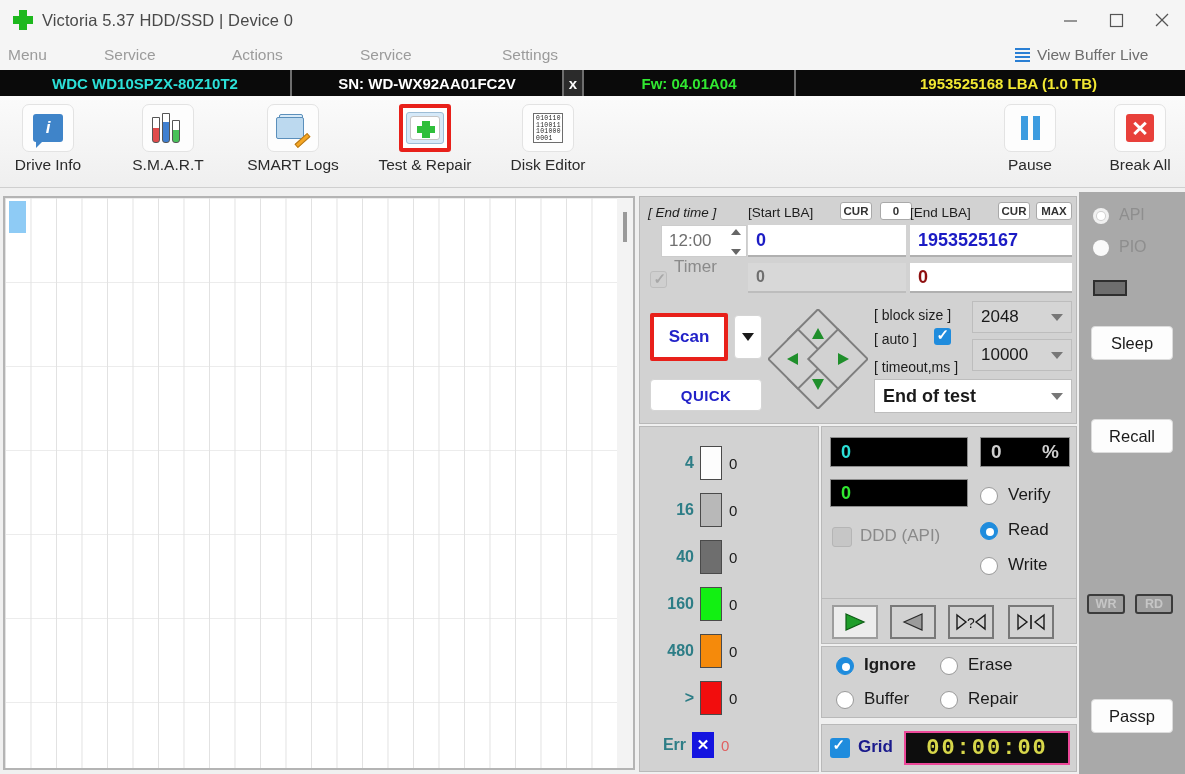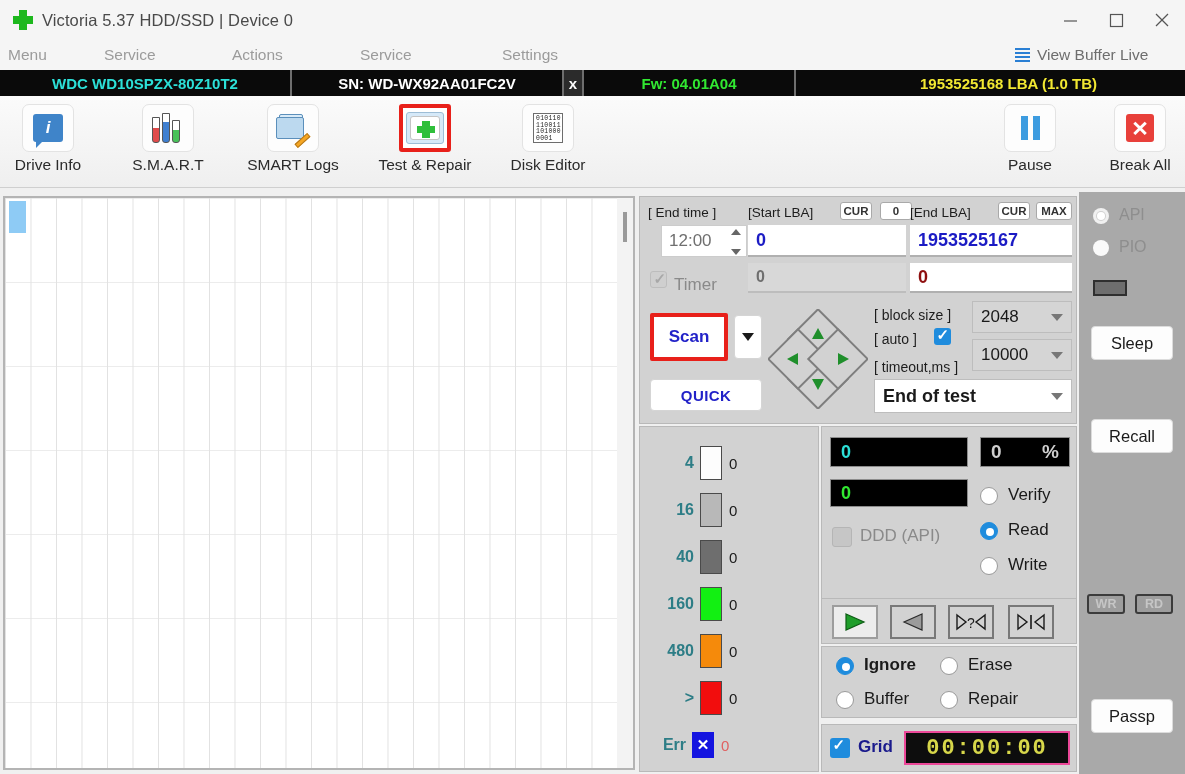--- a/index.html
+++ b/index.html
@@ -404,41 +404,41 @@
     <div class="gridcanvas">
       <div class="blk"></div>
     </div>
     <div class="grid-scroll">
       <div class="thumb"></div>
     </div>
   </div>
 
   <div class="panel params">
 
-    <div class="plabel" style="left:8px;  top:8px;">[ End time ]</div>
+    <div class="plabel" style="left:8px;  top:8px;font-style:italic;">[ End time ]</div>
     <div class="plabel" style="left:108px;top:8px;">[Start LBA]</div>
     <div class="ptag" style="left:200px;top:5px;width:32px;height:18px;">CUR</div>
     <div class="ptag" style="left:240px;top:5px;width:32px;height:18px;">0</div>
     <div class="plabel" style="left:270px;top:8px;">[End LBA]</div>
     <div class="ptag" style="left:358px;top:5px;width:32px;height:18px;">CUR</div>
     <div class="ptag" style="left:396px;top:5px;width:36px;height:18px;">MAX</div>
 
     <div class="spin" style="left:8px; top:28px; width:86px; height:32px;">
       <span>12:00</span>
       <span class="arrows">
           <i class="up"></i>
           <i class="dn"></i>
         </span>
     </div>
 
     <div class="tf" style="left:108px;top:28px;width:158px;height:32px;">0</div>
     <div class="tf" style="left:270px;top:28px;width:162px;height:32px;">1953525167</div>
 
     <div class="chk dis" style="left:10px;top:74px;"></div>
-    <div class="plabel" style="left:34px;top:78px;font-size:17px;color:#8a8a8a;">Timer</div>
+    <div class="plabel" style="left:34px;top:60px;font-size:17px;color:#8a8a8a;">Timer</div>
     <div class="tf gray" style="left:108px;top:66px;width:158px;height:30px;">0</div>
     <div class="tf red" style="left:270px;top:66px;width:162px;height:30px;">0</div>
 
     <div class="btn outlined" style="left:10px;top:116px;width:78px;height:48px;">Scan</div>
     <div class="dropcaret" style="left:94px;top:118px;width:28px;height:44px;">
         <i></i>
       </div>
     <div class="btn quick" style="left:10px;top:182px;width:112px;height:32px;">QUICK</div>
 
     <div style="position:absolute;left:128px;top:112px;width:100px;height:100px;">

